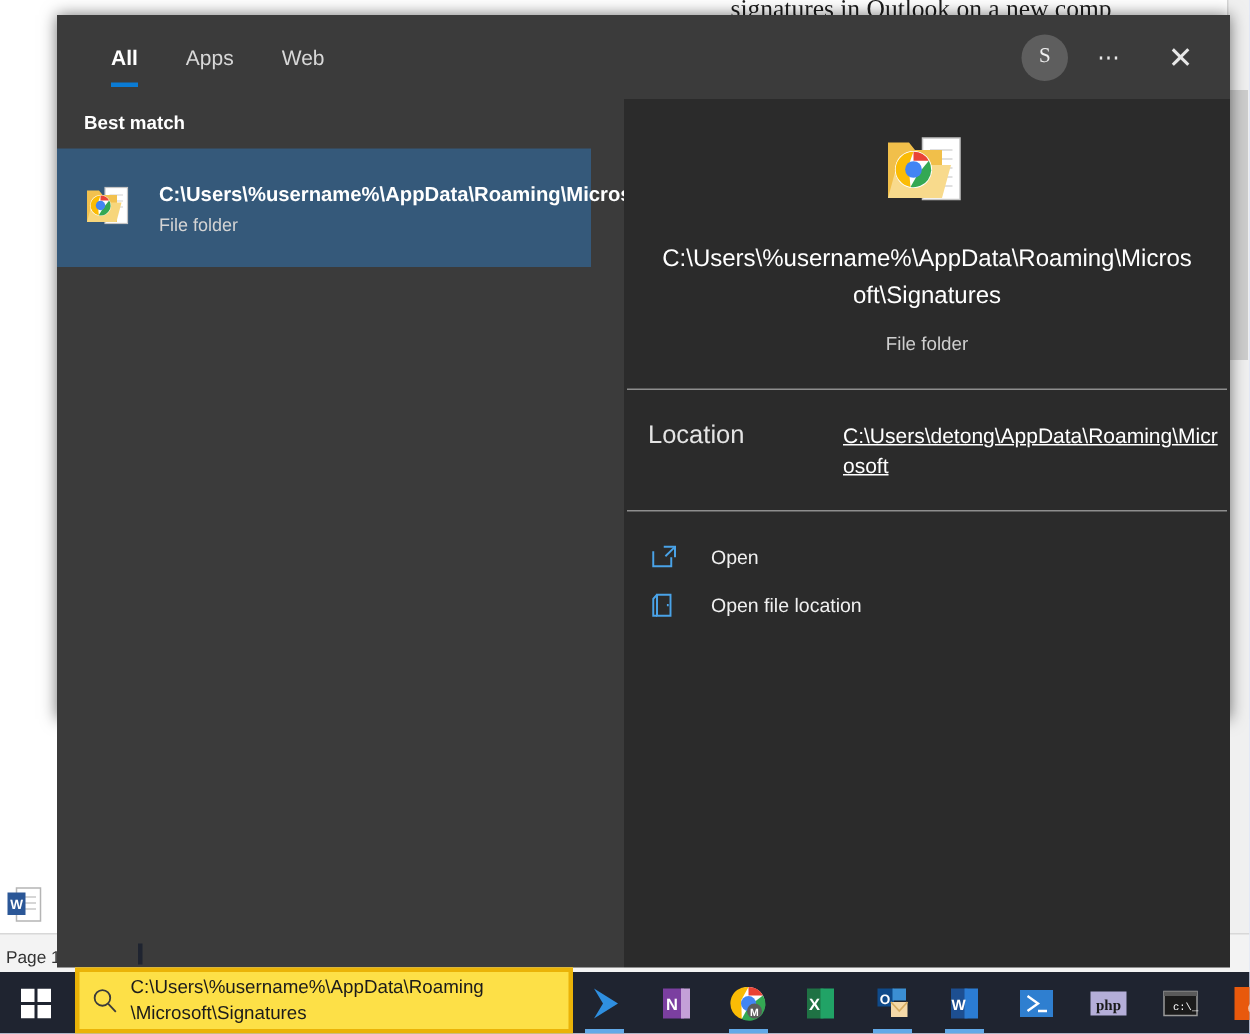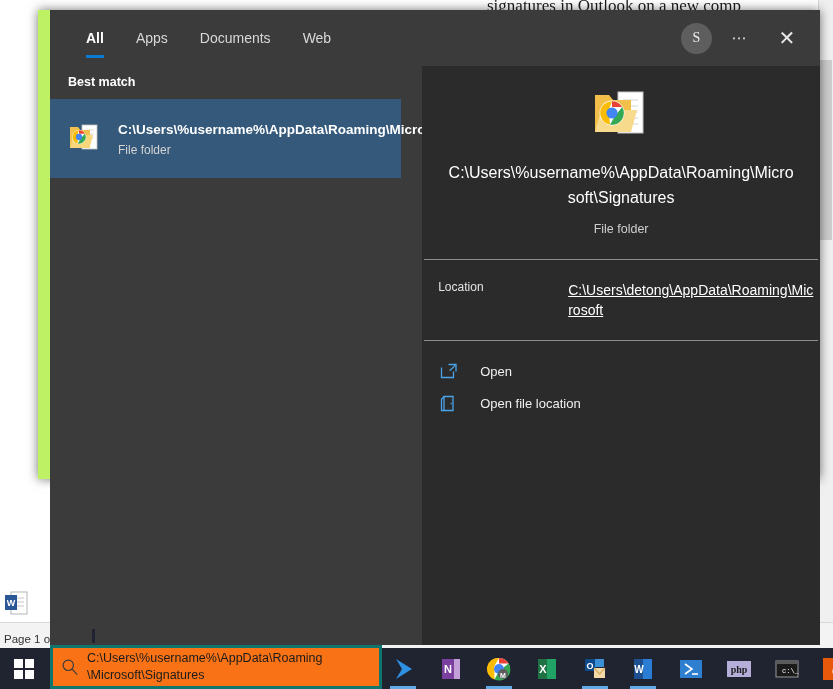--- a/index.html
+++ b/index.html
@@ -45,23 +45,22 @@
     font-size: 11.5px; color: #333; font-family: "Liberation Sans", sans-serif;
   }
   .doc-word-icon {
     position: absolute; left: 4px; bottom: 74px; width: 26px; height: 24px;
   }
 
   
   .search-panel {
     position: absolute; left: 38px; top: 10px;
     width: 782px; height: 469px;
-    background: #bef264;
+    background: #1d4ed8;
     box-shadow: 0 0 10px rgba(0,0,0,0.55);
-    padding-left: 12px;
   }
 
   
   .panel-header {
     position: relative; height: 56px; width: 100%;
     background: #3b3b3b;
     display: flex; align-items: center;
   }
   .tabs { display: flex; align-items: center; height: 56px; padding-left: 20px; }
   .tab {
@@ -121,21 +120,21 @@
   }
   .hero-icon { width: 58px; height: 58px; margin: 8px auto 16px auto; position: relative; }
   .hero-title {
     color: #ffffff; font-size: 16px; line-height: 25px; padding: 0 6px;
     word-break: break-word;
   }
   .hero-sub { color: #cfcfcf; font-size: 12.5px; margin-top: 12px; }
   .divider { height: 1px; background: #8e8e8e; margin: 0 2px; }
   .div1 { margin-top: 23px; }
   .loc-block { display: flex; padding: 20px 4px 20px 16px; }
-  .loc-label { color: #e4e4e4; font-size: 12px; width: 130px; flex: 0 0 130px; }
+  .loc-label { color: #e4e4e4; font-size: 17px; width: 130px; flex: 0 0 130px; }
   .loc-link {
     color: #ffffff; font-size: 14px; text-decoration: underline;
     line-height: 20px; word-break: break-all; max-width: 262px; cursor: default;
   }
   .actions { padding: 14px 0 0 16px; }
   .action-row {
     display: flex; align-items: center; height: 32px; cursor: default;
   }
   .action-ico { width: 22px; flex: 0 0 22px; margin-right: 20px; display: flex; align-items: center; justify-content: center; }
   .action-label { color: #f0f0f0; font-size: 13px; }
@@ -161,21 +160,21 @@
     content: ""; position: absolute; left: 4px; right: 4px; bottom: 0; height: 3px;
     background: #62a9e8;
   }
 
   
   .searchbox-wrap {
     position: absolute; left: 47px; bottom: 0; width: 338px; height: 46px;
   }
   .searchbox {
     position: absolute; left: 3px; top: 2px; width: 332px; height: 44px;
-    background: #f97316; border: 3px solid #0f766e;
+    background: #fde047; border: 3px solid #eab308;
     display: flex; align-items: center;
   }
   .sb-icon { width: 34px; flex: 0 0 34px; display: flex; align-items: center; justify-content: center; }
   .sb-text {
     color: #1b1b1b; font-size: 12.5px; line-height: 17px;
     padding-right: 6px; white-space: pre-line;
   }
   .caret-bar {
     position: absolute; left: 45px; bottom: 46px; width: 3px; height: 14px; background: #1f2430;
   }
@@ -224,23 +223,20 @@
 
   <div class="search-panel">
 
     <div class="panel-header">
       <div class="tabs">
         <div class="tab active">
           <span>All</span>
         </div>
         <div class="tab">
           <span>Apps</span>
-        </div>
-        <div class="tab">
-          <span>Documents</span>
         </div>
         <div class="tab">
           <span>Web</span>
         </div>
       </div>
 
       <div class="header-right">
         <div class="avatar">
           <span>S</span>
         </div>

